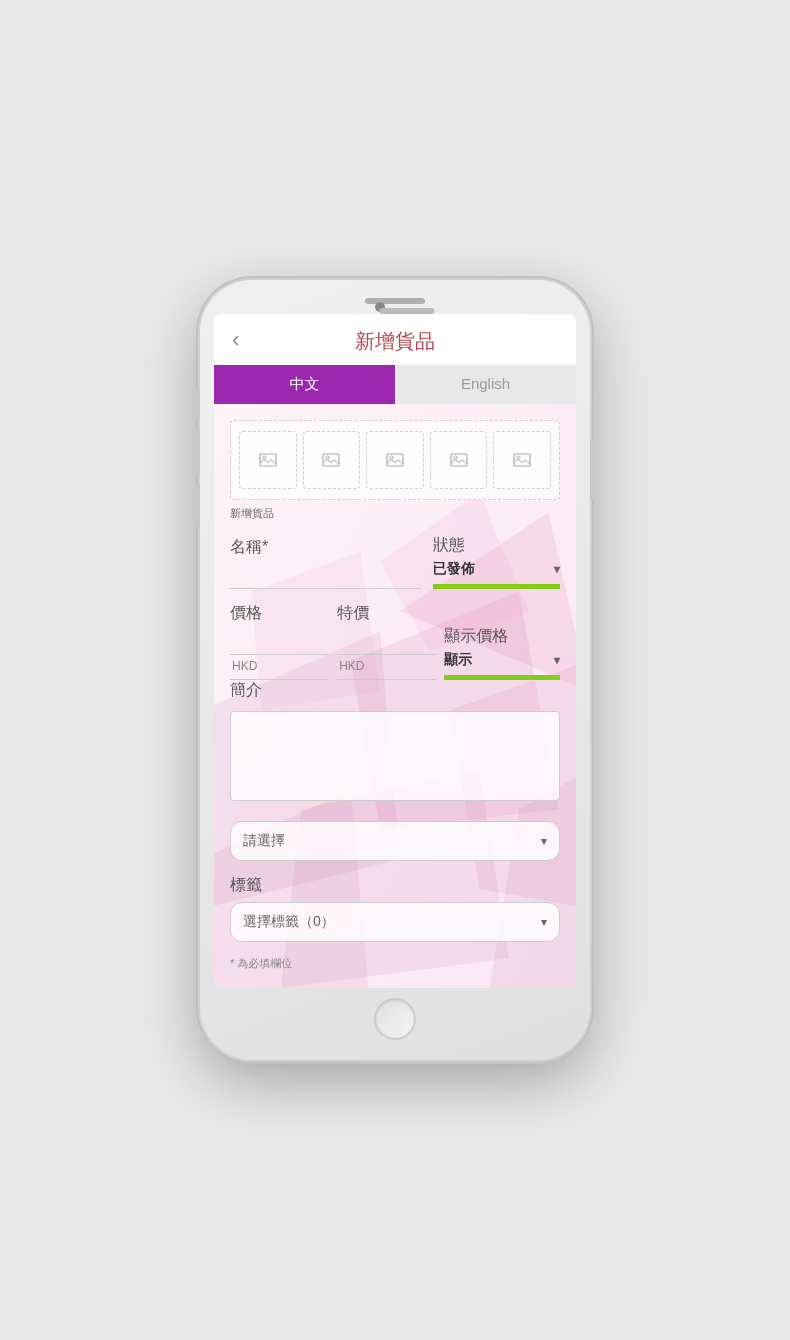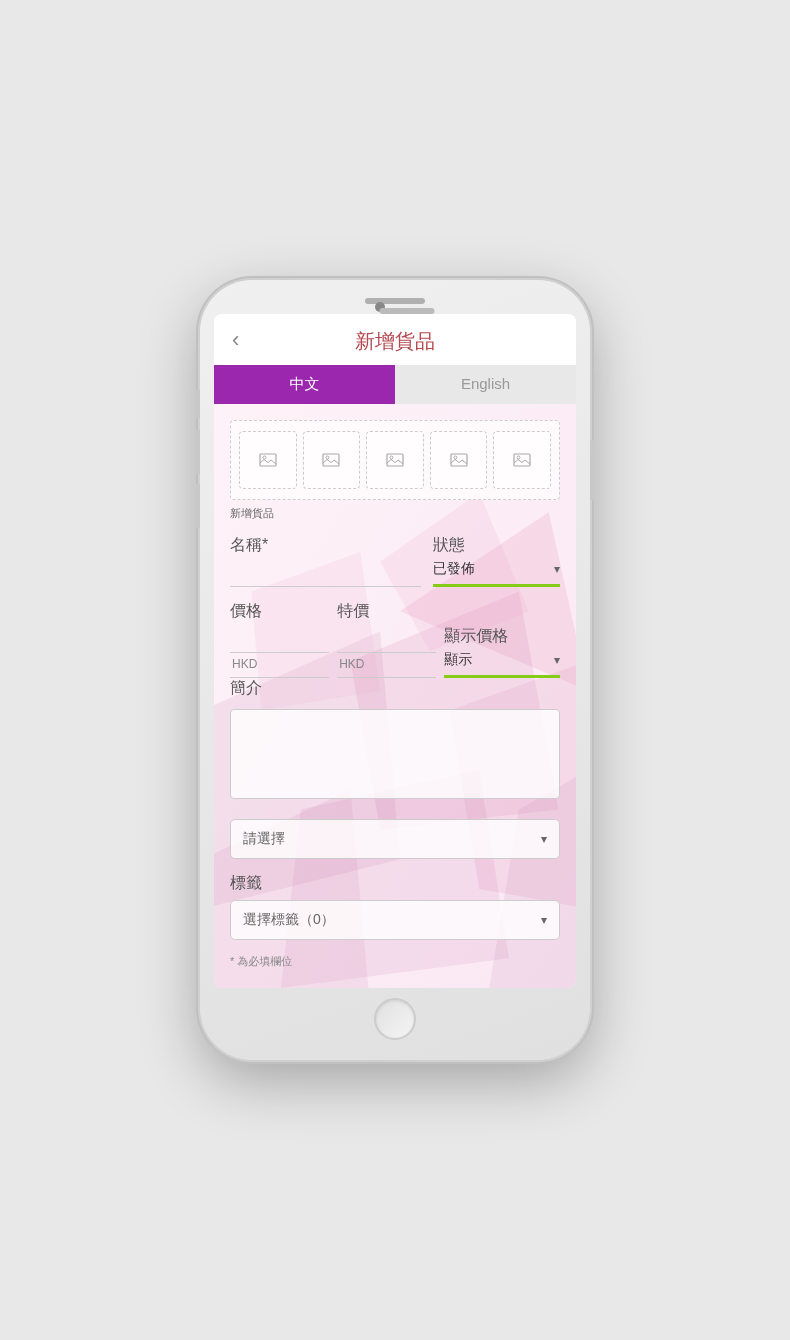--- a/index.html
+++ b/index.html
@@ -227,22 +227,23 @@
       border-bottom: 1px solid #ccc;
       padding: 4px 2px 6px;
       font-size: 14px;
       background: transparent;
       outline: none;
       width: 100%;
     }
     .field-select-wrapper {
       display: flex;
       align-items: center;
-      border-bottom: 3px solid #84cc16;
+      border-bottom: 5px solid #84cc16;
       padding-bottom: 6px;
+      font-weight: bold;
     }
     .field-select-value {
       font-size: 14px;
       color: #333;
       flex: 1;
     }
     .dropdown-arrow {
       font-size: 12px;
       color: #666;
       margin-left: 4px;
@@ -287,21 +288,21 @@
     }
 
     
     .select-row {
       margin-bottom: 14px;
     }
     .select-field {
       display: flex;
       align-items: center;
       border: 1px solid #ccc;
-      border-radius: 5px;
+      border-radius: 12px;
       padding: 10px 12px;
       background: rgba(255,255,255,0.8);
       cursor: pointer;
       margin-top: 6px;
     }
     .select-field-value {
       flex: 1;
       font-size: 14px;
       color: #666;
     }

